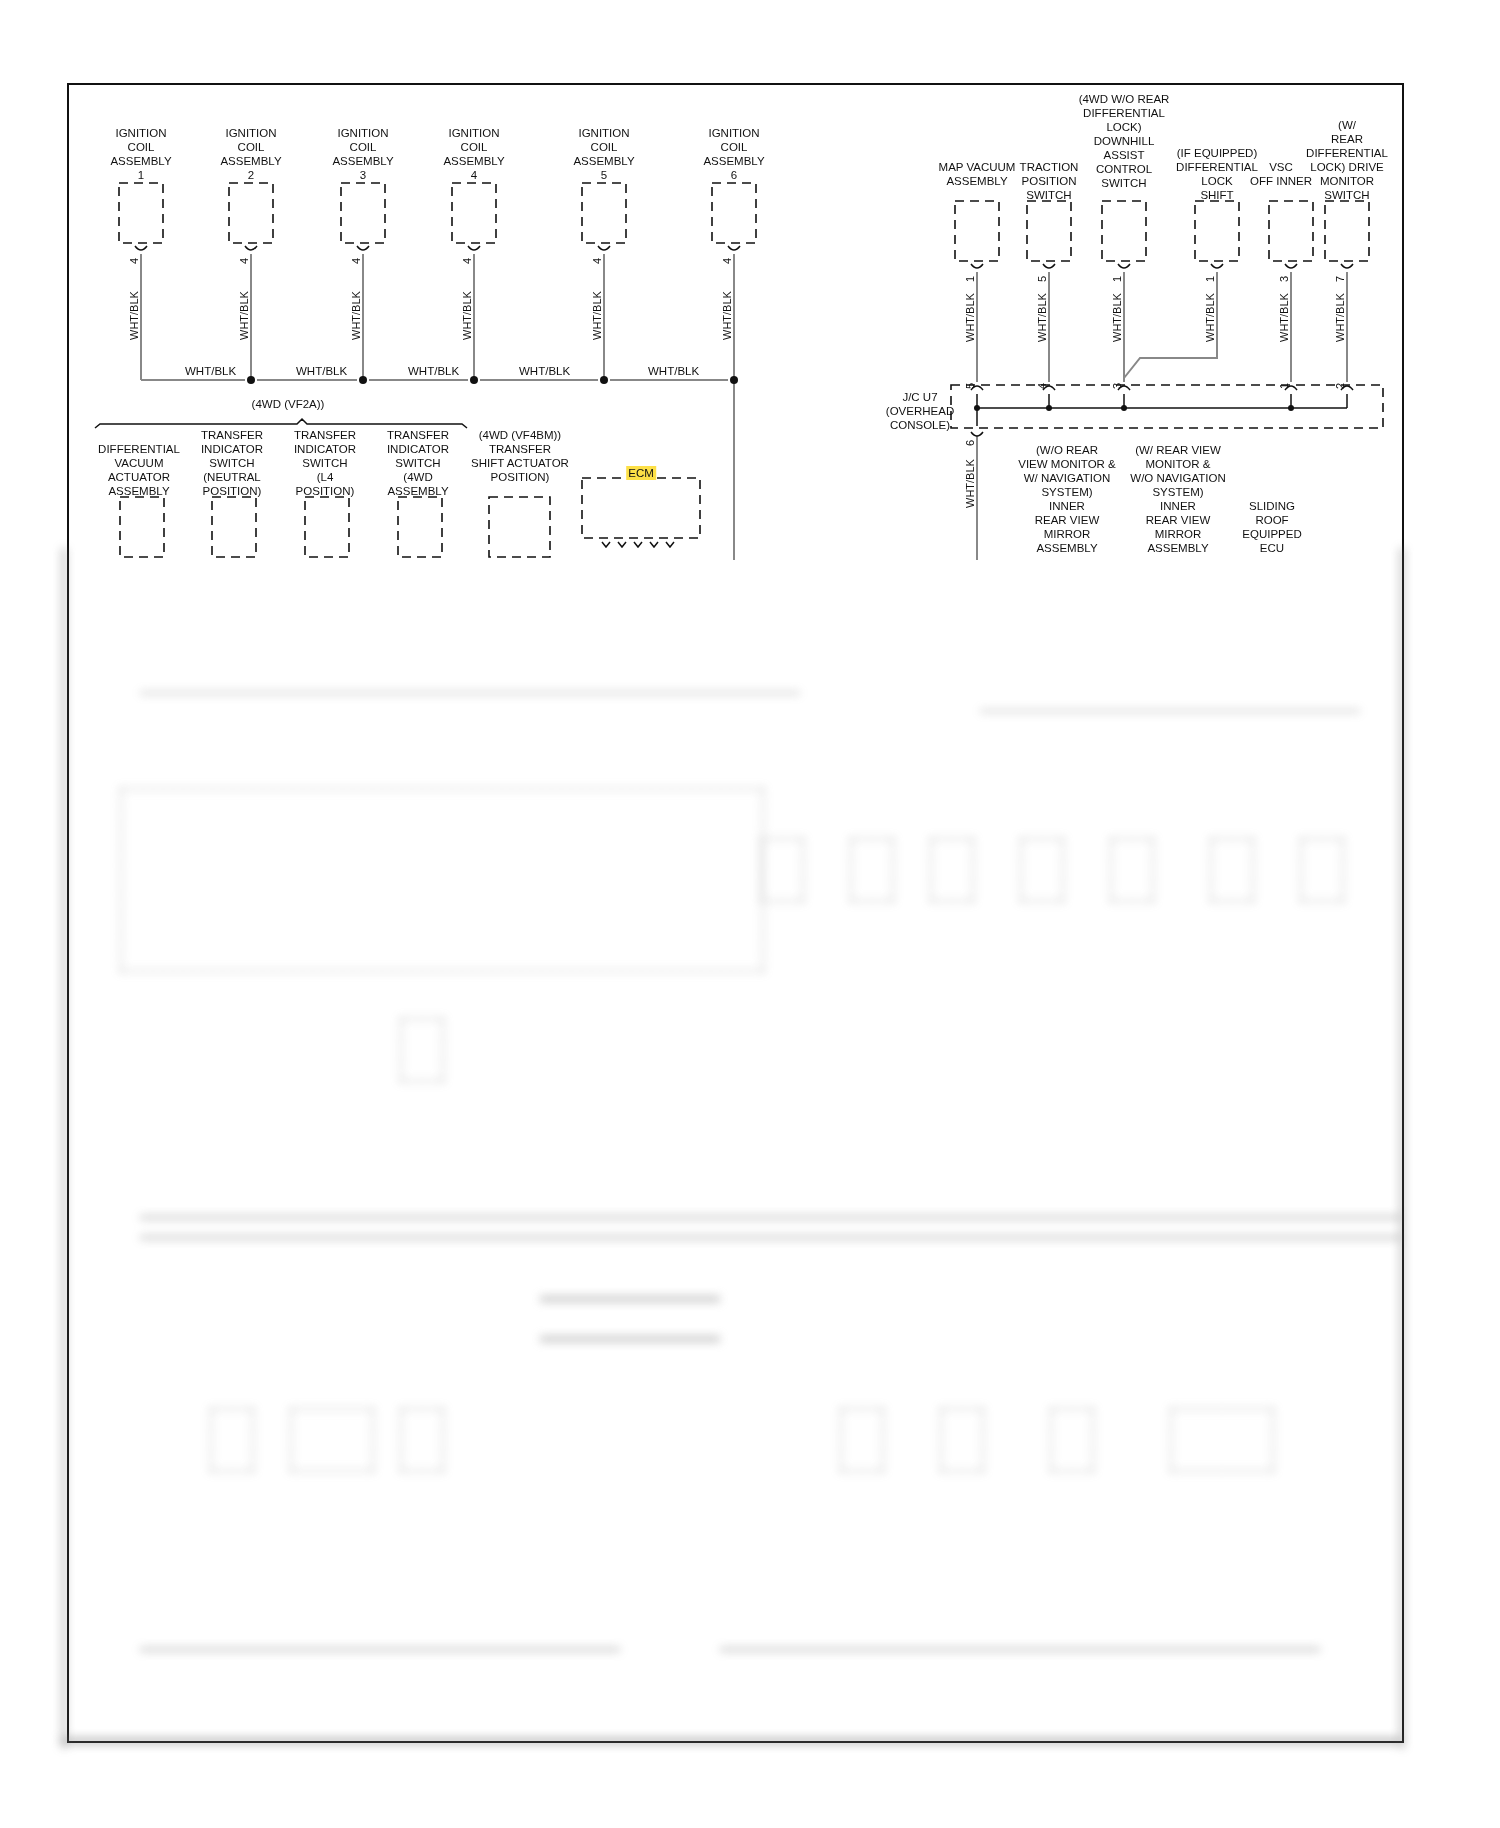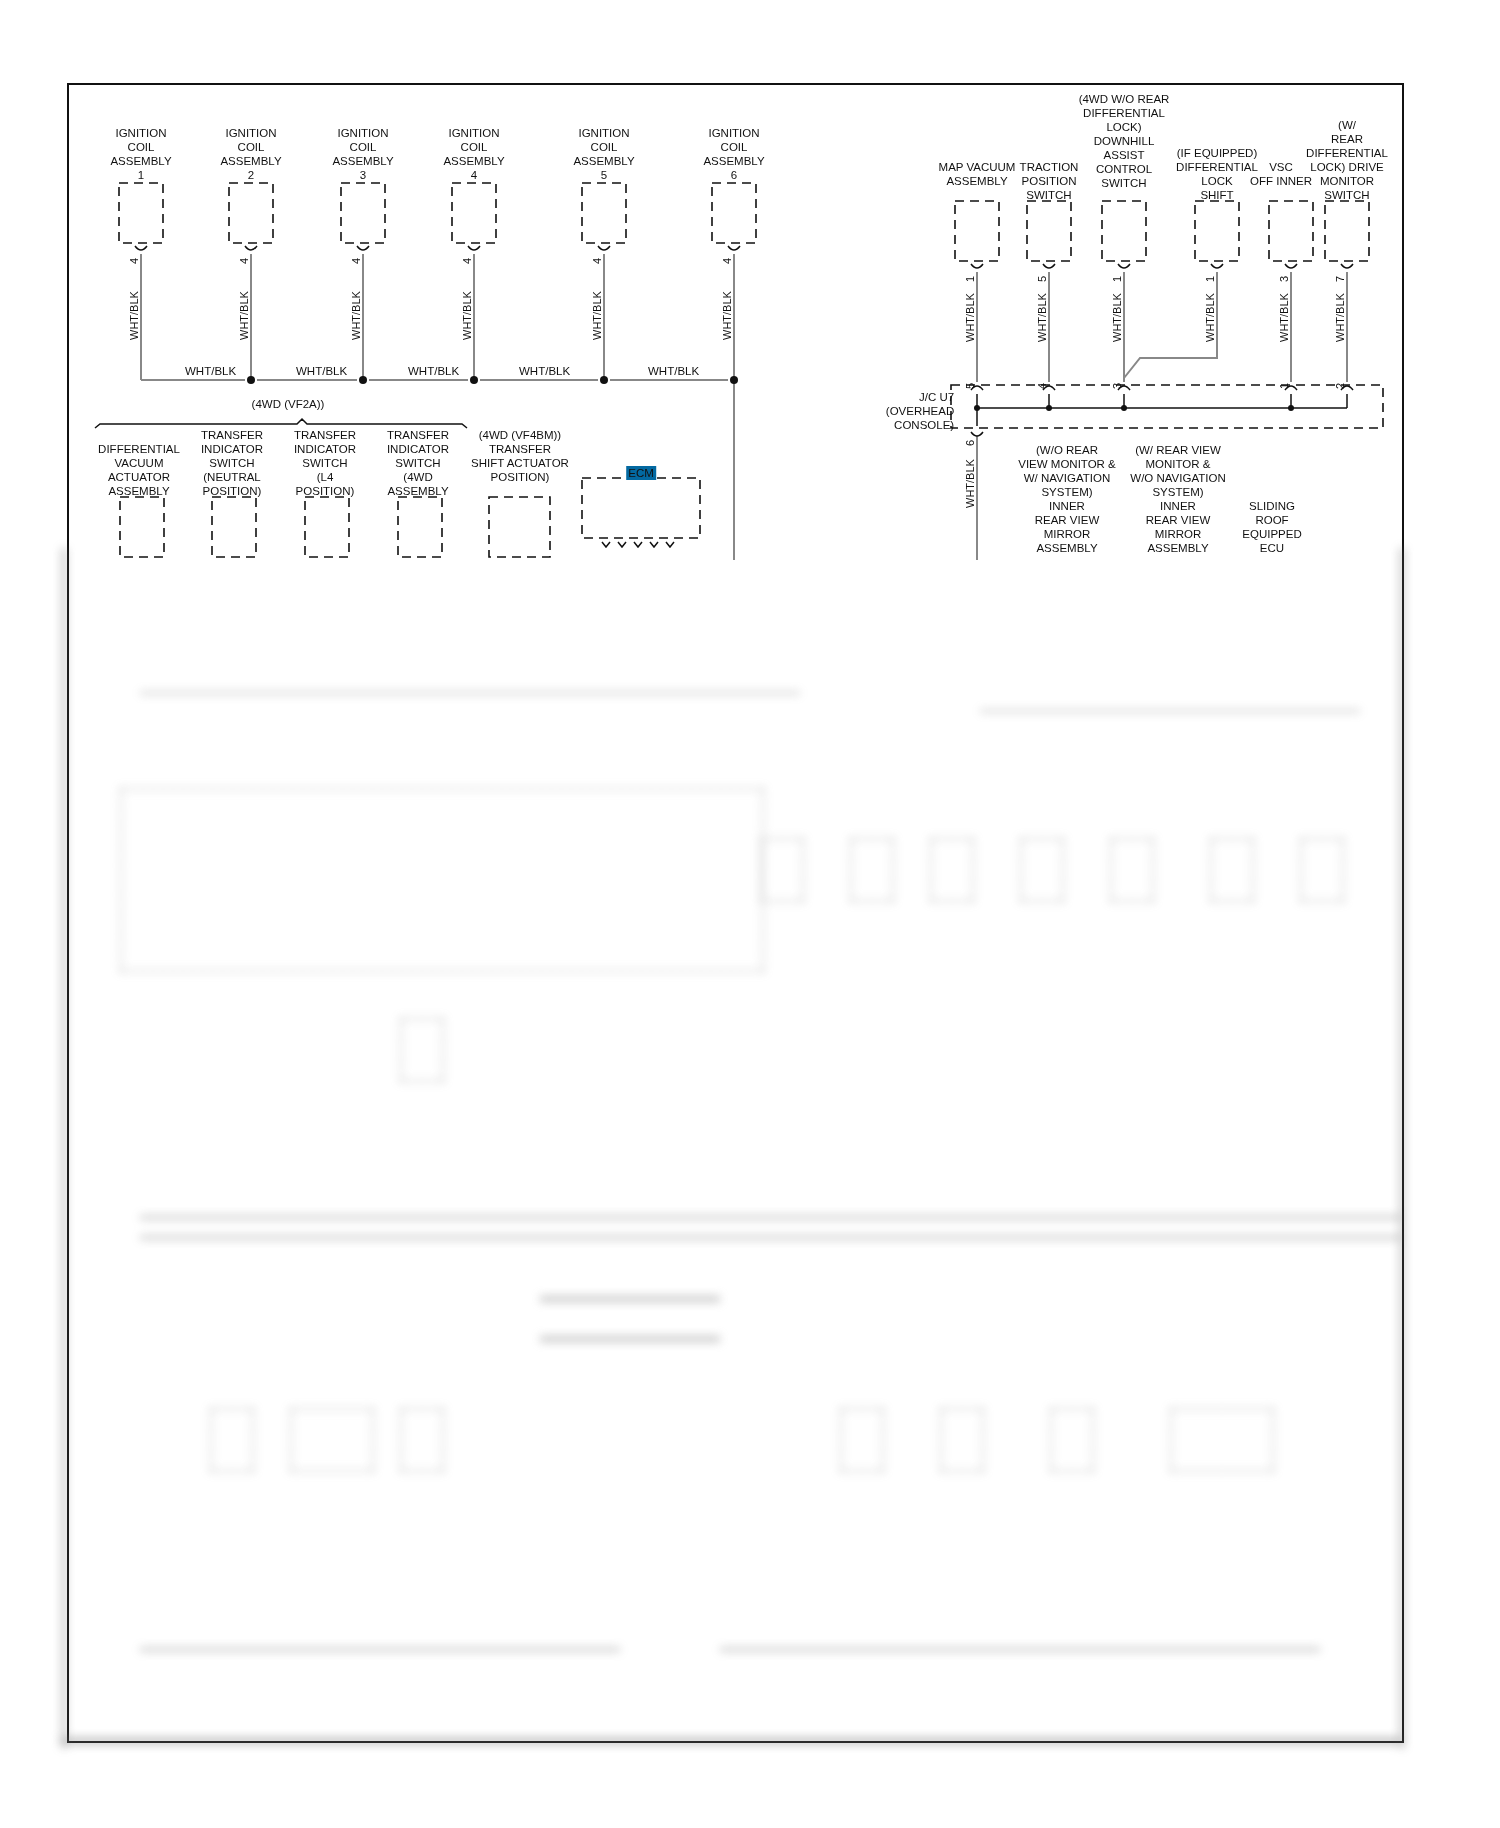--- a/index.html
+++ b/index.html
@@ -180,21 +180,21 @@
 POSITION)</div>
 <div class="lbl" style="left:418px;top:428px">TRANSFER
 INDICATOR
 SWITCH
 (4WD
 ASSEMBLY</div>
 <div class="lbl" style="left:520px;top:428px">(4WD (VF4BM))
 TRANSFER
 SHIFT ACTUATOR
 POSITION)</div>
-<div class="lbl" style="left:641px;top:466px;background:#0369a1;padding:0 2px">ECM</div>
+<div class="lbl" style="left:641px;top:466px;background:#fde047;padding:0 2px">ECM</div>
 
 <div class="lbl" style="left:977px;top:160px">MAP VACUUM
 ASSEMBLY</div>
 <div class="lbl" style="left:1049px;top:160px">TRACTION
 POSITION
 SWITCH</div>
 <div class="lbl" style="left:1124px;top:92px">(4WD W/O REAR
 DIFFERENTIAL
 LOCK)
 DOWNHILL
@@ -227,21 +227,21 @@
 <div class="vlbl" style="left:1204px;top:342px">WHT/BLK</div>
 <div class="vlbl" style="left:1278px;top:342px">WHT/BLK</div>
 <div class="vlbl" style="left:1334px;top:342px">WHT/BLK</div>
 
 <div class="vlbl" style="left:964px;top:389px">5</div>
 <div class="vlbl" style="left:1036px;top:389px">4</div>
 <div class="vlbl" style="left:1111px;top:389px">3</div>
 <div class="vlbl" style="left:1278px;top:389px">1</div>
 <div class="vlbl" style="left:1334px;top:389px">2</div>
 
-<div class="lbl" style="left:920px;top:390px;text-align:right">J/C U7
+<div class="lbl" style="left:920px;top:390px;">J/C U7
 (OVERHEAD
 CONSOLE)</div>
 <div class="vlbl" style="left:964px;top:446px">6</div>
 <div class="vlbl" style="left:964px;top:508px">WHT/BLK</div>
 
 <div class="lbl" style="left:1067px;top:443px">(W/O REAR
 VIEW MONITOR &amp;
 W/ NAVIGATION
 SYSTEM)
 INNER

